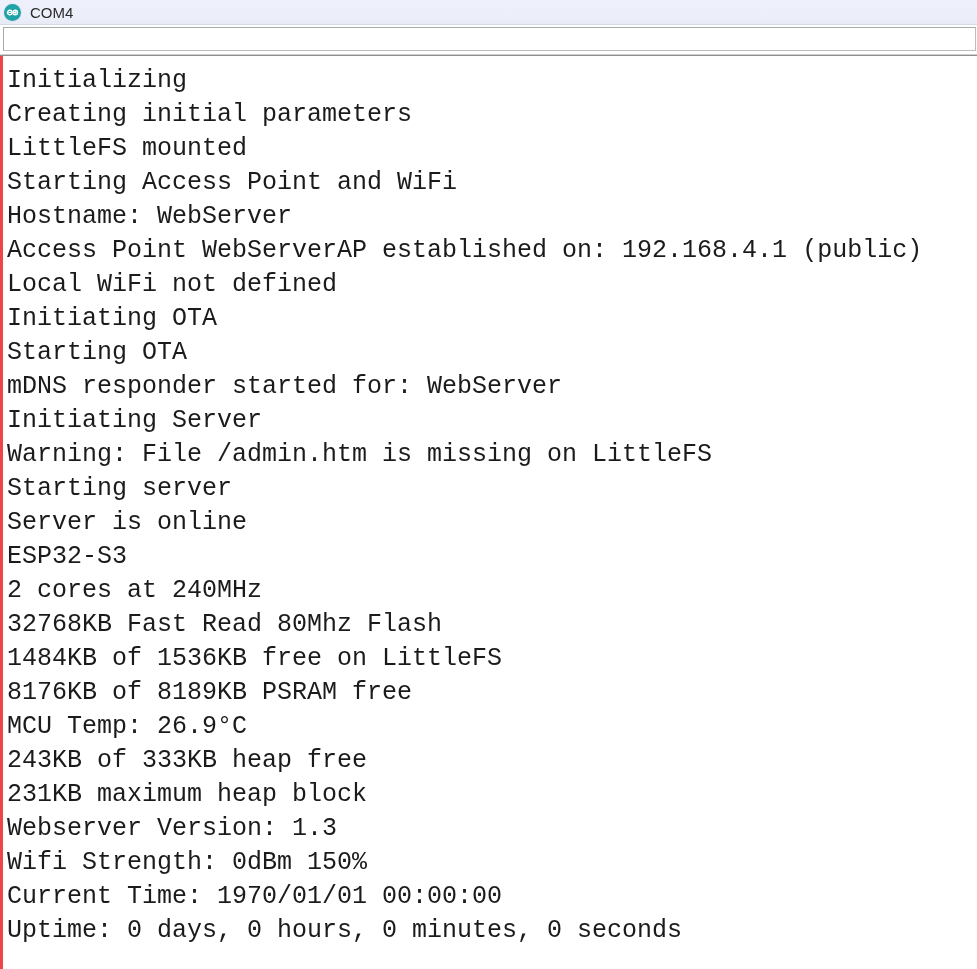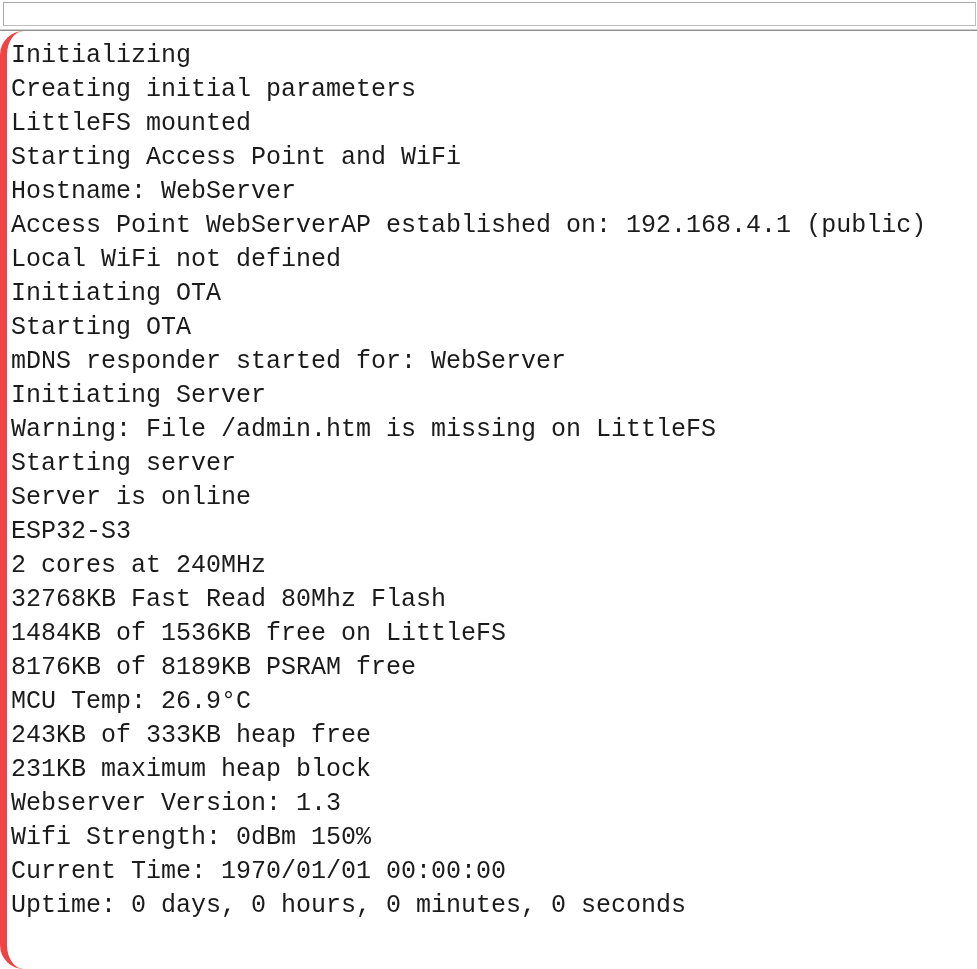--- a/index.html
+++ b/index.html
@@ -84,25 +84,24 @@
     min-height: 1px;
     background: #8e8e8e;
     border-top: 1px solid #cfcfcf;
     box-sizing: content-box;
   }
 
   
   .console-wrap {
     flex: 1 1 auto;
     background: #ffffff;
-    border-left: 7px solid #ef4444;
+    border-left: 3px solid #ef4444;
     box-sizing: border-box;
     overflow: hidden;
     position: relative;
-    border-radius: 24px;
   }
   .console {
     font-family: "Liberation Mono", "DejaVu Sans Mono", monospace;
     font-size: 25px;
     line-height: 34px;
     color: #1b1b1b;
     padding: 8px 0 0 4px;
     white-space: pre;
     box-sizing: border-box;
   }
@@ -110,20 +109,36 @@
     white-space: pre;
     height: 34px;
     letter-spacing: 0px;
   }
 </style>
 </head>
 <body>
 
 <div class="window">
 
+  <div class="titlebar">
+    <span class="tab-icon">
+      <svg width="13" height="13" viewBox="0 0 24 24" aria-hidden="true">
+        <g fill="none" stroke="#ffffff" stroke-width="2.6" stroke-linecap="round">
+          <circle cx="7" cy="12" r="4.2"></circle>
+          <circle cx="17" cy="12" r="4.2"></circle>
+        </g>
+        <g stroke="#ffffff" stroke-width="2" stroke-linecap="round">
+          <line x1="5.1" y1="12" x2="8.9" y2="12"></line>
+          <line x1="15.1" y1="12" x2="18.9" y2="12"></line>
+          <line x1="17" y1="10.1" x2="17" y2="13.9"></line>
+        </g>
+      </svg>
+    </span>
+    <span class="tab-title">COM4</span>
+  </div>
 
   <div class="input-row">
     <input class="send-input" type="text" placeholder="" style="">
   </div>
 
   <div class="divider"></div>
 
   <div class="console-wrap">
     <div class="console" id="console-body"><div class="line">Initializing</div><div class="line">Creating initial parameters</div><div class="line">LittleFS mounted</div><div class="line">Starting Access Point and WiFi</div><div class="line">Hostname: WebServer</div><div class="line">Access Point WebServerAP established on: 192.168.4.1 (public)</div><div class="line">Local WiFi not defined</div><div class="line">Initiating OTA</div><div class="line">Starting OTA</div><div class="line">mDNS responder started for: WebServer</div><div class="line">Initiating Server</div><div class="line">Warning: File /admin.htm is missing on LittleFS</div><div class="line">Starting server</div><div class="line">Server is online</div><div class="line">ESP32-S3</div><div class="line">2 cores at 240MHz</div><div class="line">32768KB Fast Read 80Mhz Flash</div><div class="line">1484KB of 1536KB free on LittleFS</div><div class="line">8176KB of 8189KB PSRAM free</div><div class="line">MCU Temp: 26.9°C</div><div class="line">243KB of 333KB heap free</div><div class="line">231KB maximum heap block</div><div class="line">Webserver Version: 1.3</div><div class="line">Wifi Strength: 0dBm 150%</div><div class="line">Current Time: 1970/01/01 00:00:00</div><div class="line">Uptime: 0 days, 0 hours, 0 minutes, 0 seconds</div></div>
   </div>

